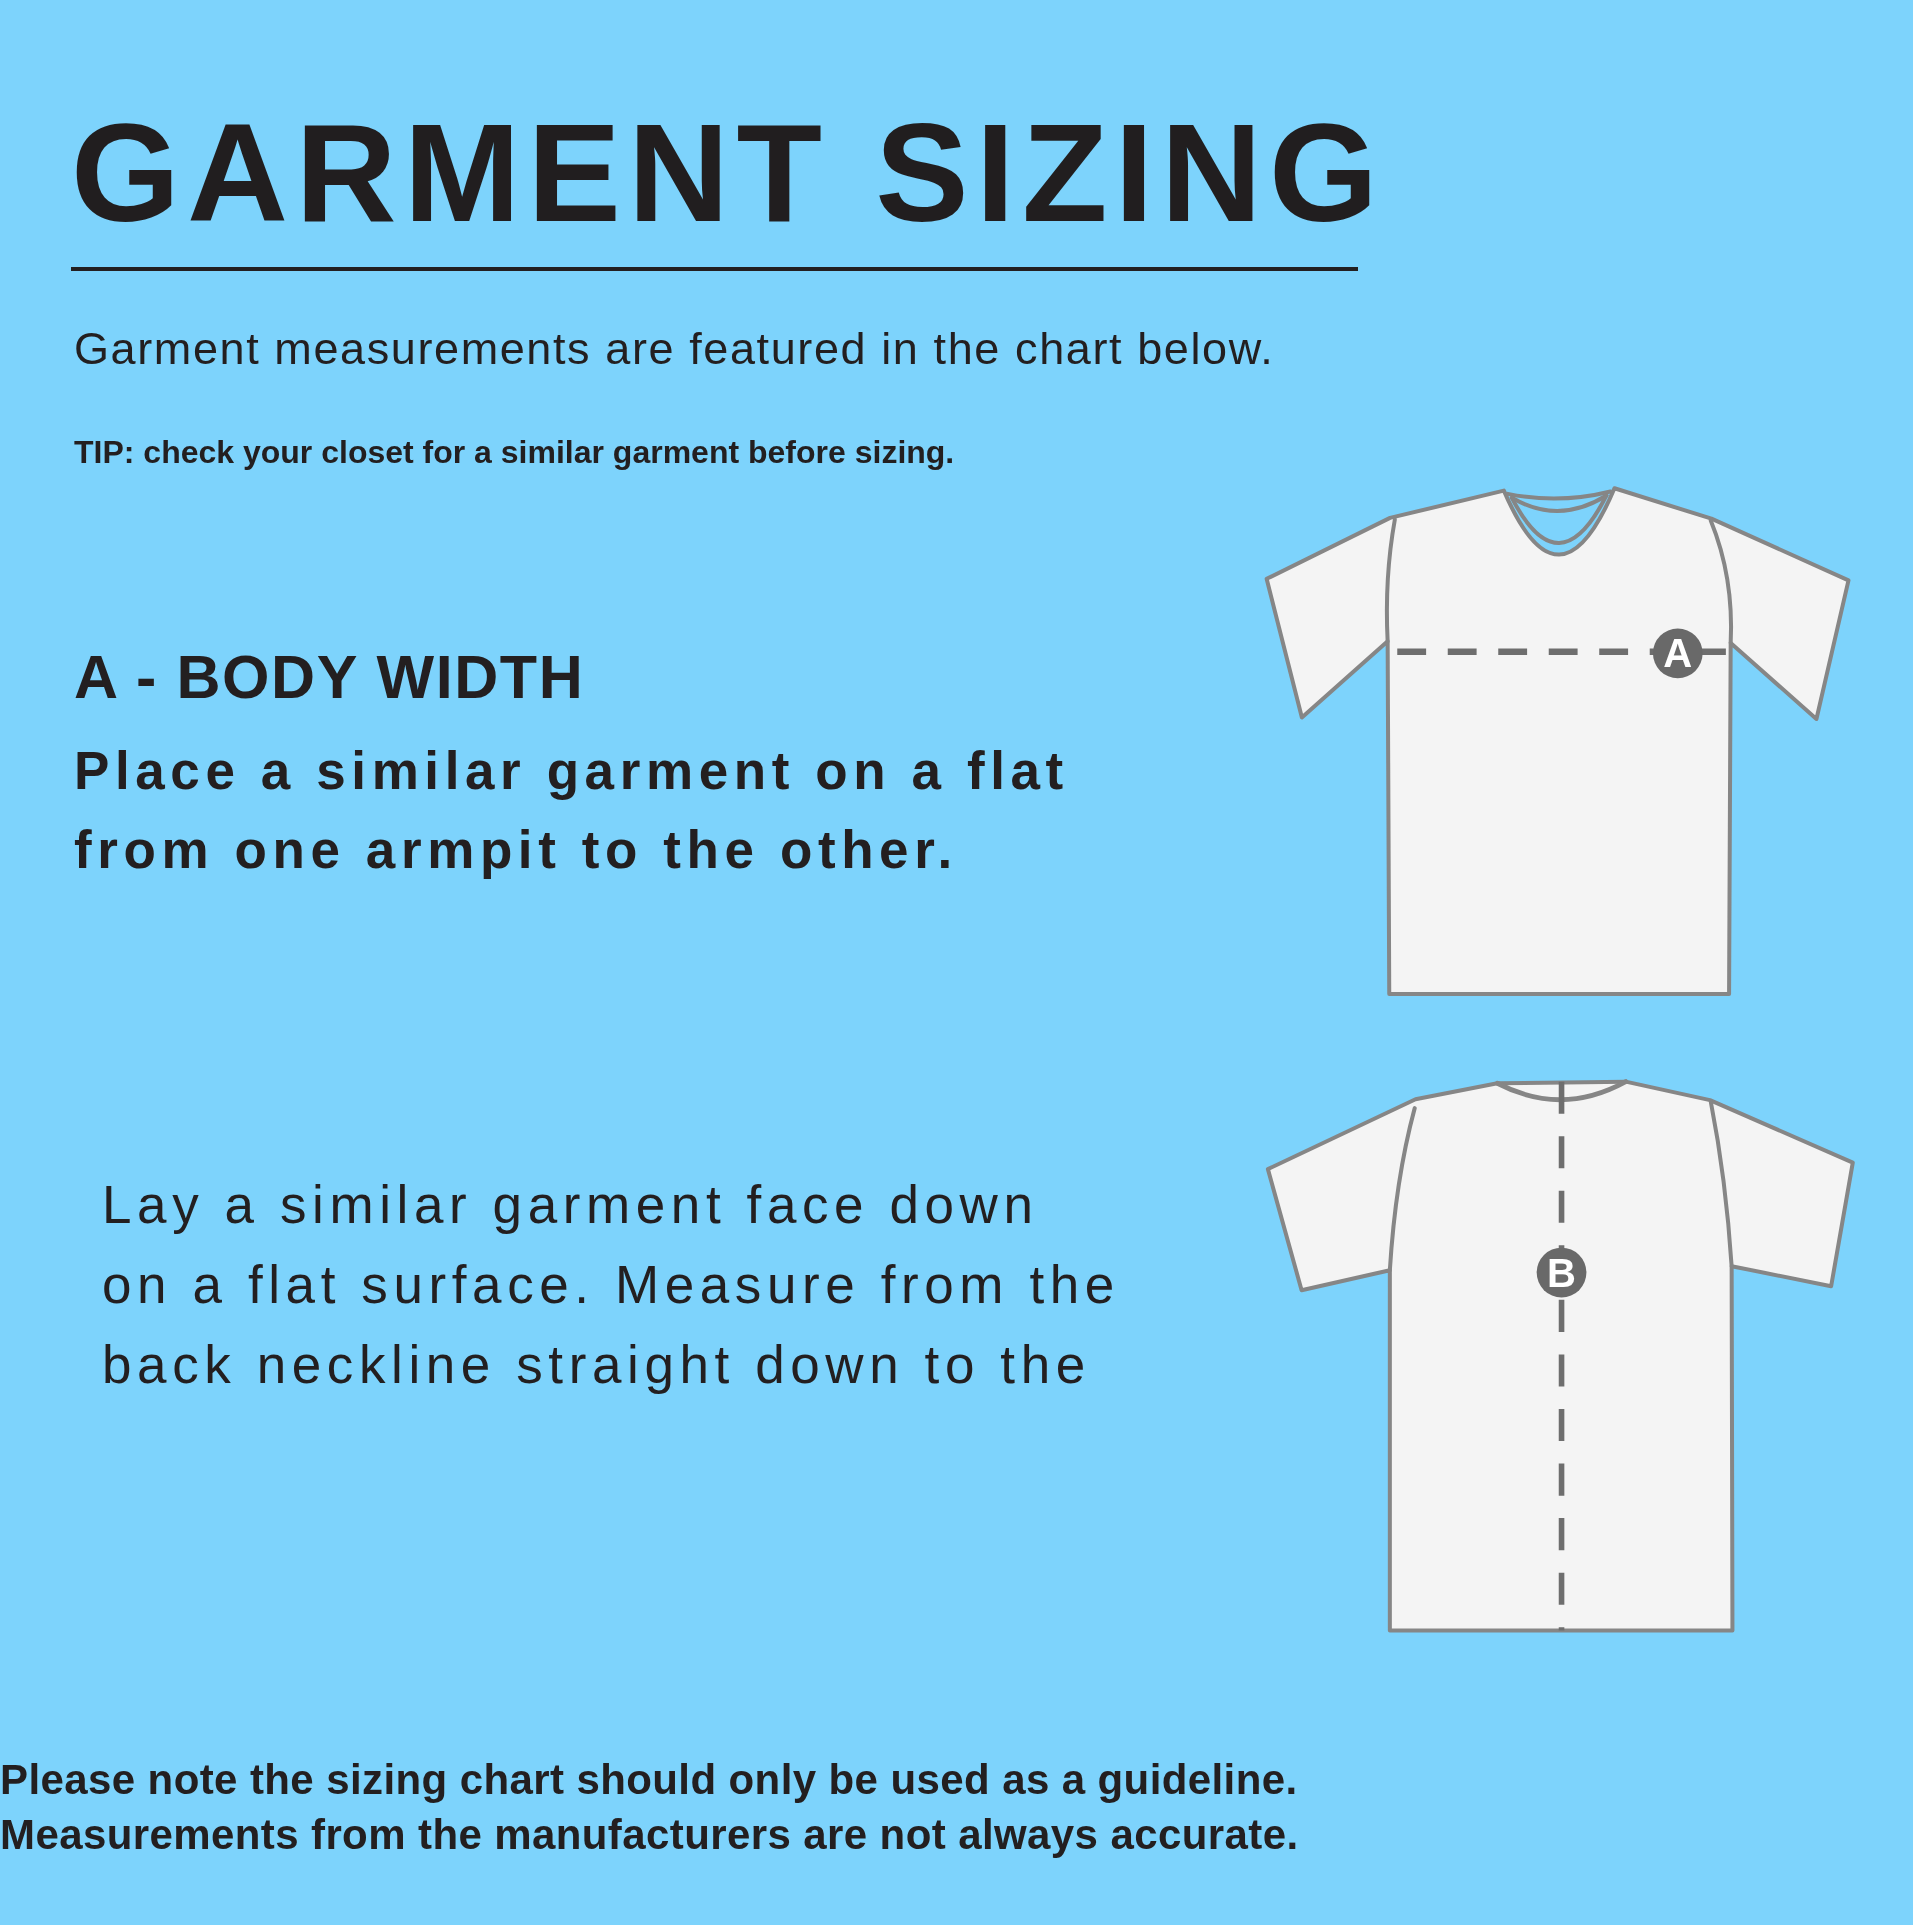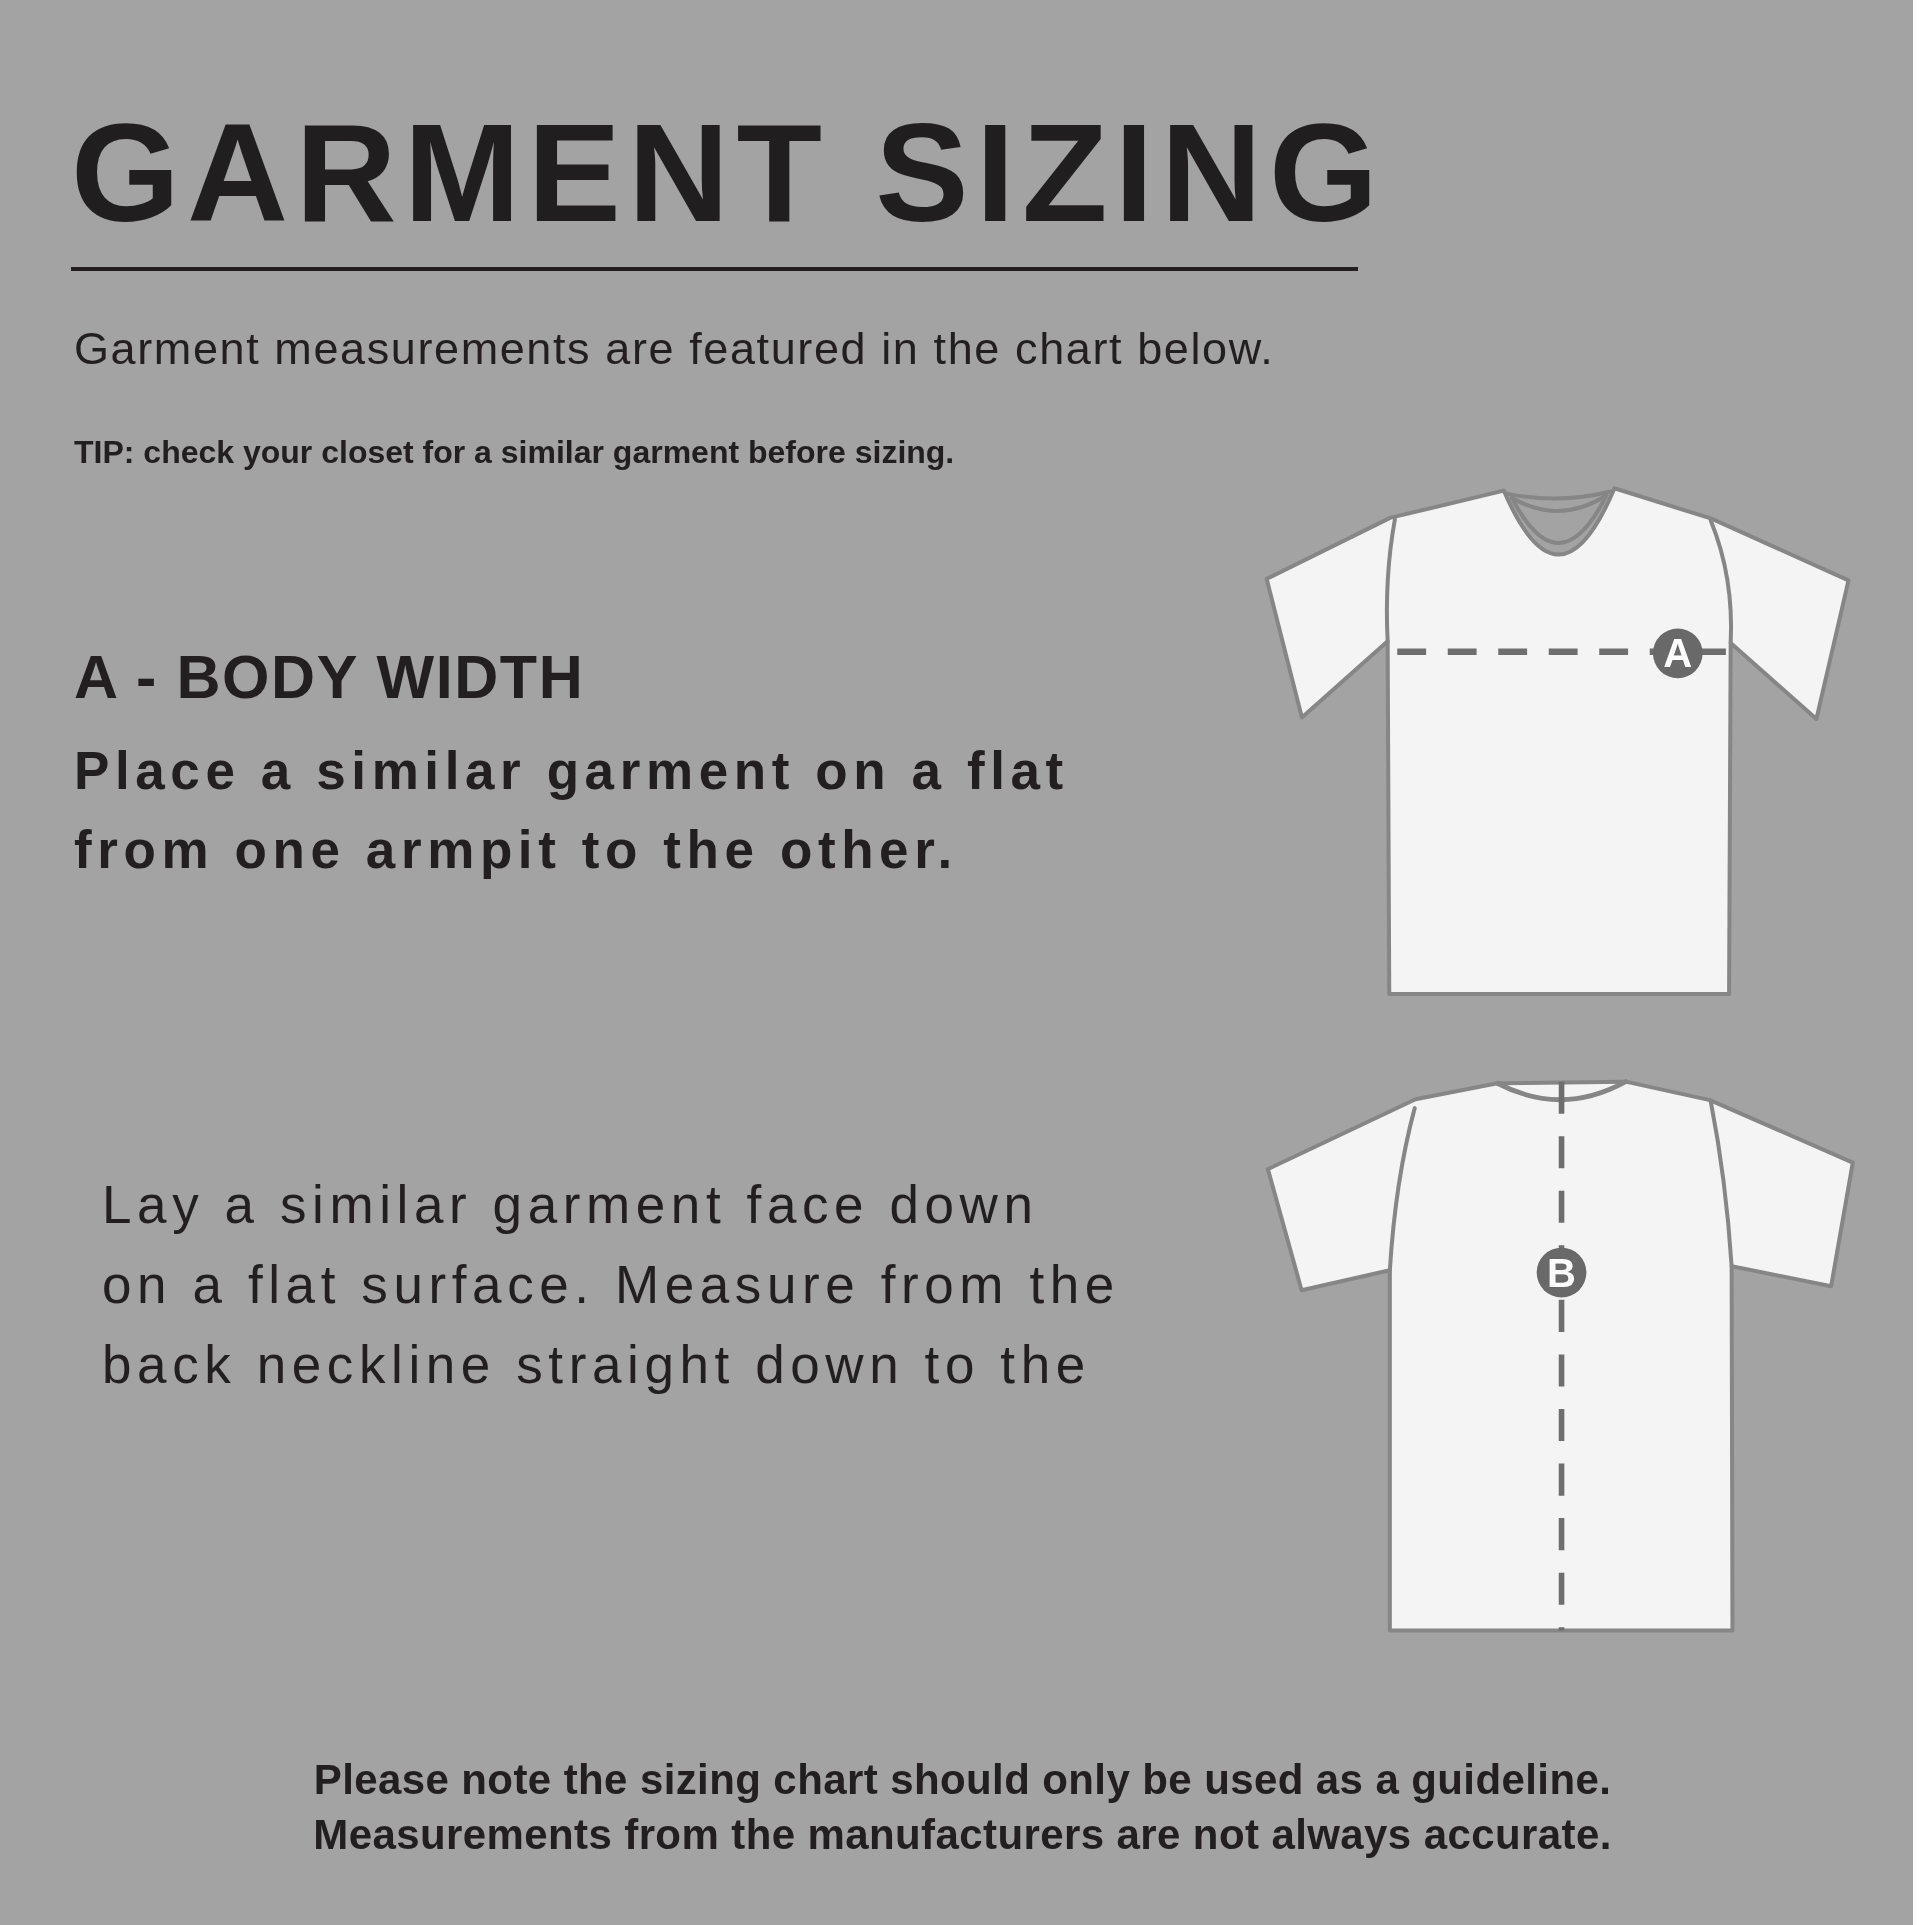--- a/index.html
+++ b/index.html
@@ -4,21 +4,21 @@
 <style>
   html, body {
     margin: 0;
     padding: 0;
     background: #ffffff;
   }
   .canvas {
     position: relative;
     width: 1913px;
     height: 1926px;
-    background: #a3a3a3;
+    background: #7dd3fc;
     overflow: hidden;
     font-family: "Liberation Sans", sans-serif;
     color: #231f20;
   }
   .abs { position: absolute; }
 
   .page-title {
     left: 71px;
     top: 103px;
     font-size: 140px;
@@ -71,21 +71,20 @@
   .body-a { left: 74px; top: 731px; font-weight: bold; }
   .body-b { left: 74px; top: 1165px; line-height: 80px; margin-left: 28px; }
 
   .shirt-front { left: 1235px; top: 465px; width: 690px; height: 545px; }
   .shirt-back  { left: 1235px; top: 1043px; width: 690px; height: 602px; }
 
   .footer {
     left: 0px;
     top: 1752px;
     width: 1925px;
-    text-align: center;
     font-size: 42px;
     font-weight: bold;
     letter-spacing: 0.4px;
     line-height: 55px;
   }
 
   .badge-letter {
     font-family: "Liberation Sans", sans-serif;
     font-weight: bold;
     font-size: 50px;

